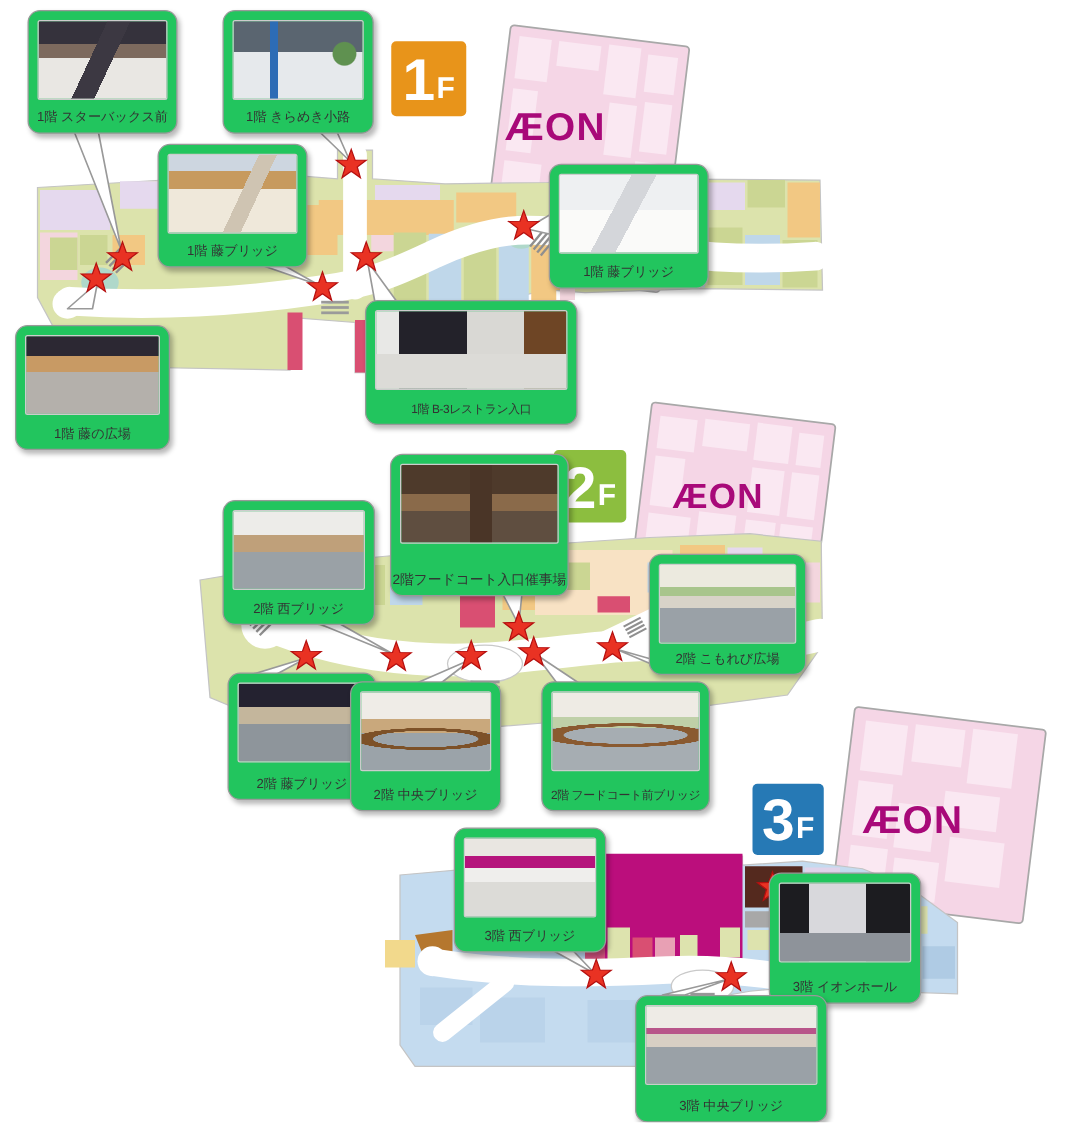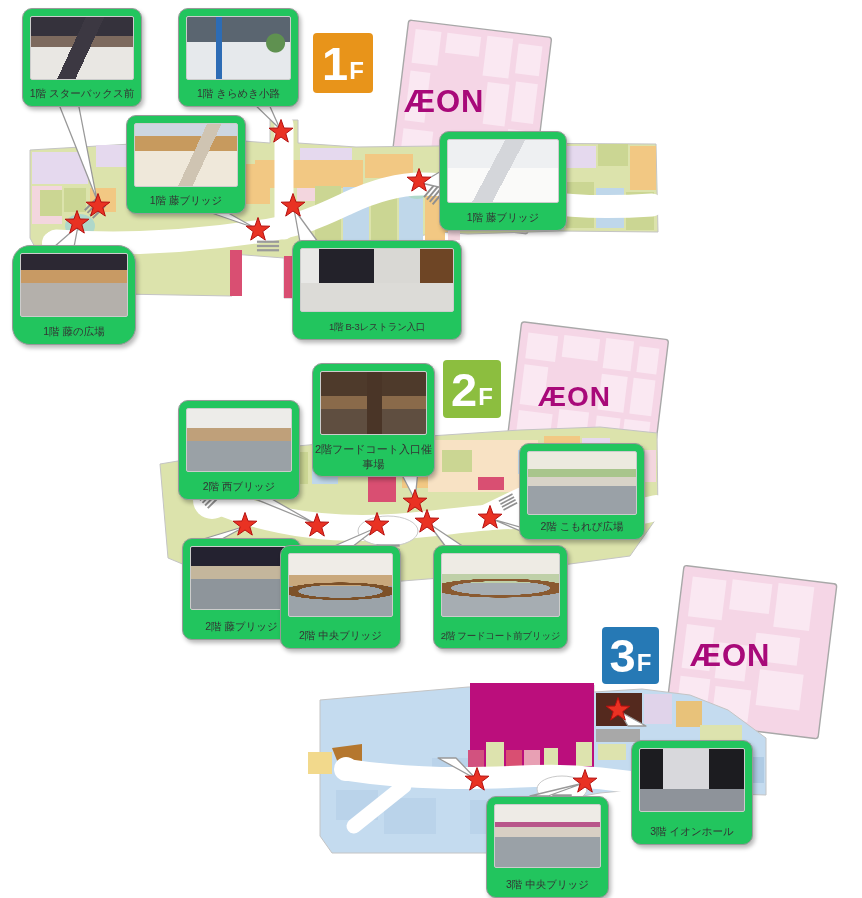--- a/index.html
+++ b/index.html
@@ -331,56 +331,60 @@
   <div class="callout-label">1階 きらめき小路</div>
 </div>
 <div class="callout" style="left:126px;top:115px;width:118px;height:97px;">
   <div class="ph ph-komo"></div>
   <div class="callout-label">1階 藤ブリッジ</div>
 </div>
 <div class="callout" style="left:439px;top:131px;width:126px;height:98px;">
   <div class="ph ph-kaze"></div>
   <div class="callout-label">1階 藤ブリッジ</div>
 </div>
-<div class="callout" style="left:12px;top:245px;width:122px;height:98px;border-radius:18px;">
+<div class="callout" style="left:12px;top:260px;width:122px;height:98px;">
   <div class="ph ph-fuji1"></div>
   <div class="callout-label">1階 藤の広場</div>
 </div>
 <div class="callout" style="left:292px;top:240px;width:124px;height:98px;padding-left:44px;">
   <div class="ph ph-b3"></div>
   <div class="callout-label tiny">1階 B-3レストラン入口</div>
 </div>
 
 <div class="callout" style="left:178px;top:400px;width:120px;height:98px;text-decoration:underline;">
   <div class="ph ph-2nishi"></div>
   <div class="callout-label">2階 西ブリッジ</div>
 </div>
-<div class="callout" style="left:312px;top:363px;width:121px;height:112px;">
+<div class="callout" style="left:312px;top:363px;width:121px;height:112px;padding-left:20px;">
   <div class="ph ph-2food"></div>
   <div class="callout-label two">2階フードコート入口催事場</div>
 </div>
 <div class="callout" style="left:519px;top:443px;width:124px;height:95px;">
   <div class="ph ph-2higashi"></div>
   <div class="callout-label">2階 こもれび広場</div>
 </div>
 <div class="callout" style="left:142px;top:538px;width:117px;height:100px;margin-left:40px;">
   <div class="ph ph-2fuji"></div>
   <div class="callout-label">2階 藤ブリッジ</div>
 </div>
 <div class="callout" style="left:280px;top:545px;width:119px;height:102px;">
   <div class="ph ph-2chuo"></div>
   <div class="callout-label">2階 中央ブリッジ</div>
 </div>
 <div class="callout" style="left:413px;top:545px;width:133px;height:102px;margin-left:20px;">
   <div class="ph ph-2fcmae"></div>
   <div class="callout-label tiny">2階 フードコート前ブリッジ</div>
 </div>
 
-<div class="callout" style="left:615px;top:740px;width:120px;height:103px;margin-left:16px;">
+<div class="callout" style="left:363px;top:662px;width:120px;height:98px;">
+  <div class="ph ph-3nishi"></div>
+  <div class="callout-label">3階 西ブリッジ</div>
+</div>
+<div class="callout" style="left:615px;top:698px;width:120px;height:103px;">
   <div class="ph ph-hall"></div>
   <div class="callout-label">3階 イオンホール</div>
 </div>
-<div class="callout" style="left:486px;top:796px;width:121px;height:100px;">
+<div class="callout" style="left:508px;top:796px;width:121px;height:100px;padding-left:31px;">
   <div class="ph ph-3chuo"></div>
   <div class="callout-label">3階 中央ブリッジ</div>
 </div>
 
 </div>
 
 </body></html>

